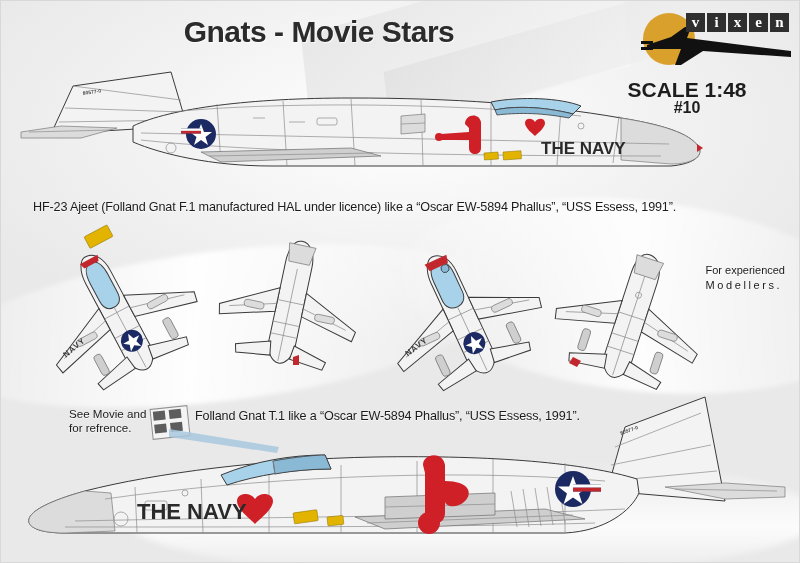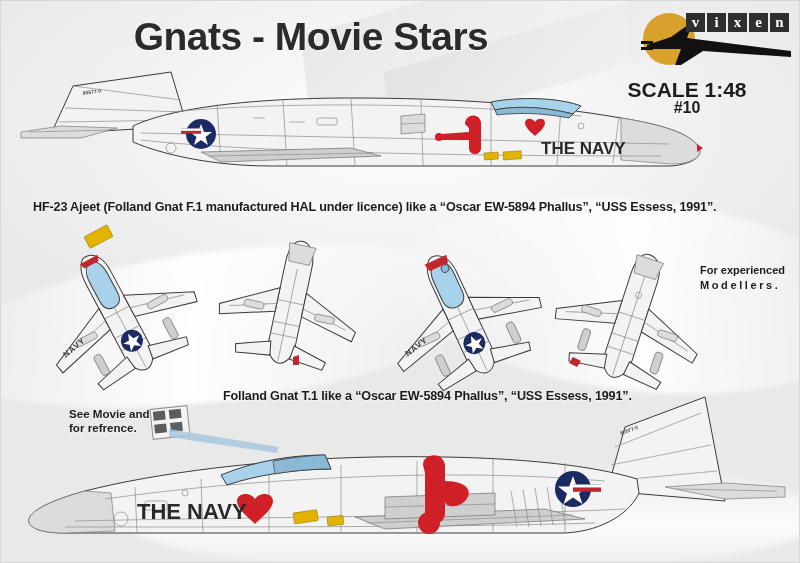--- a/index.html
+++ b/index.html
@@ -30,47 +30,47 @@
        border-radius:50%;filter:blur(3px);}
   .filmstrip{position:absolute;left:300px;top:-10px;width:330px;height:120px;
        background:linear-gradient(135deg,#e3e3e3 0%,#eeeeee 60%,#f6f6f6 100%);
        transform:rotate(-16deg) skewX(-10deg);opacity:.75;}
   .filmstrip2{position:absolute;left:380px;top:30px;width:300px;height:60px;
        background:linear-gradient(135deg,#d9d9d9 0%,#efefef 100%);
        transform:rotate(-16deg) skewX(-10deg);opacity:.5;}
 
   
   #title{
-    position:absolute;left:0;top:14px;width:620px;text-align:center;
-    font-size:39px;font-weight:bold;color:#2b2b2b;letter-spacing:-0.5px;
+    position:absolute;left:8px;top:14px;width:620px;text-align:center;
+    font-size:30px;font-weight:bold;color:#2b2b2b;letter-spacing:-0.5px;
     text-shadow:1px 1px 0 rgba(255,255,255,.8);
   }
   #logo{position:absolute;right:8px;top:6px;width:170px;height:62px;}
   #logo .disc{position:absolute;left:22px;top:6px;width:52px;height:52px;border-radius:50%;
       background:#d9a12c;}
   #logo .jet{position:absolute;left:20px;top:14px;width:150px;height:46px;}
   #logo .word{position:absolute;right:2px;top:6px;display:flex;gap:2px;}
   #logo .word span{
       display:inline-block;width:19px;height:19px;background:#2f2f2f;color:#ffffff;
       font-size:15px;font-weight:bold;line-height:19px;text-align:center;
       font-family:"Liberation Serif", serif;}
   #scale{
     position:absolute;right:12px;top:78px;width:200px;text-align:center;
     font-size:21px;font-weight:bold;color:#1d1d1d;line-height:1.02;
   }
   #scale .no{display:block;font-size:16px;}
 
   
   .caption{
-    position:absolute;font-weight:bold;color:#1b1b1b;
+    position:absolute;font-weight:normal;color:#1b1b1b;
     text-shadow:0 1px 0 rgba(255,255,255,.7);
     padding-left:16px;
   }
   #caption1{left:16px;top:199px;font-size:12.6px;letter-spacing:-0.15px;}
-  #caption2{left:178px;top:388px;font-size:12.6px;letter-spacing:-0.15px;margin-left:28px;}
+  #caption2{left:178px;top:408px;font-size:12.6px;letter-spacing:-0.15px;}
   #seemovie{left:52px;top:406px;font-size:11.6px;line-height:1.18;width:100px;}
   #experienced{right:14px;top:262px;font-size:11px;line-height:1.35;text-align:left;}
   #experienced .sp{letter-spacing:2.6px;}
 
   
   #photoicon{position:absolute;left:150px;top:406px;width:38px;height:31px;
      transform:rotate(-6deg);}
   #photoicon .sheet{position:absolute;inset:0;background:#f4f4f4;border:1px solid #8f8f8f;}
   #photoicon .cell{position:absolute;background:#5d5d5d;}
   #arrowblue{position:absolute;left:168px;top:424px;width:120px;height:30px;}

